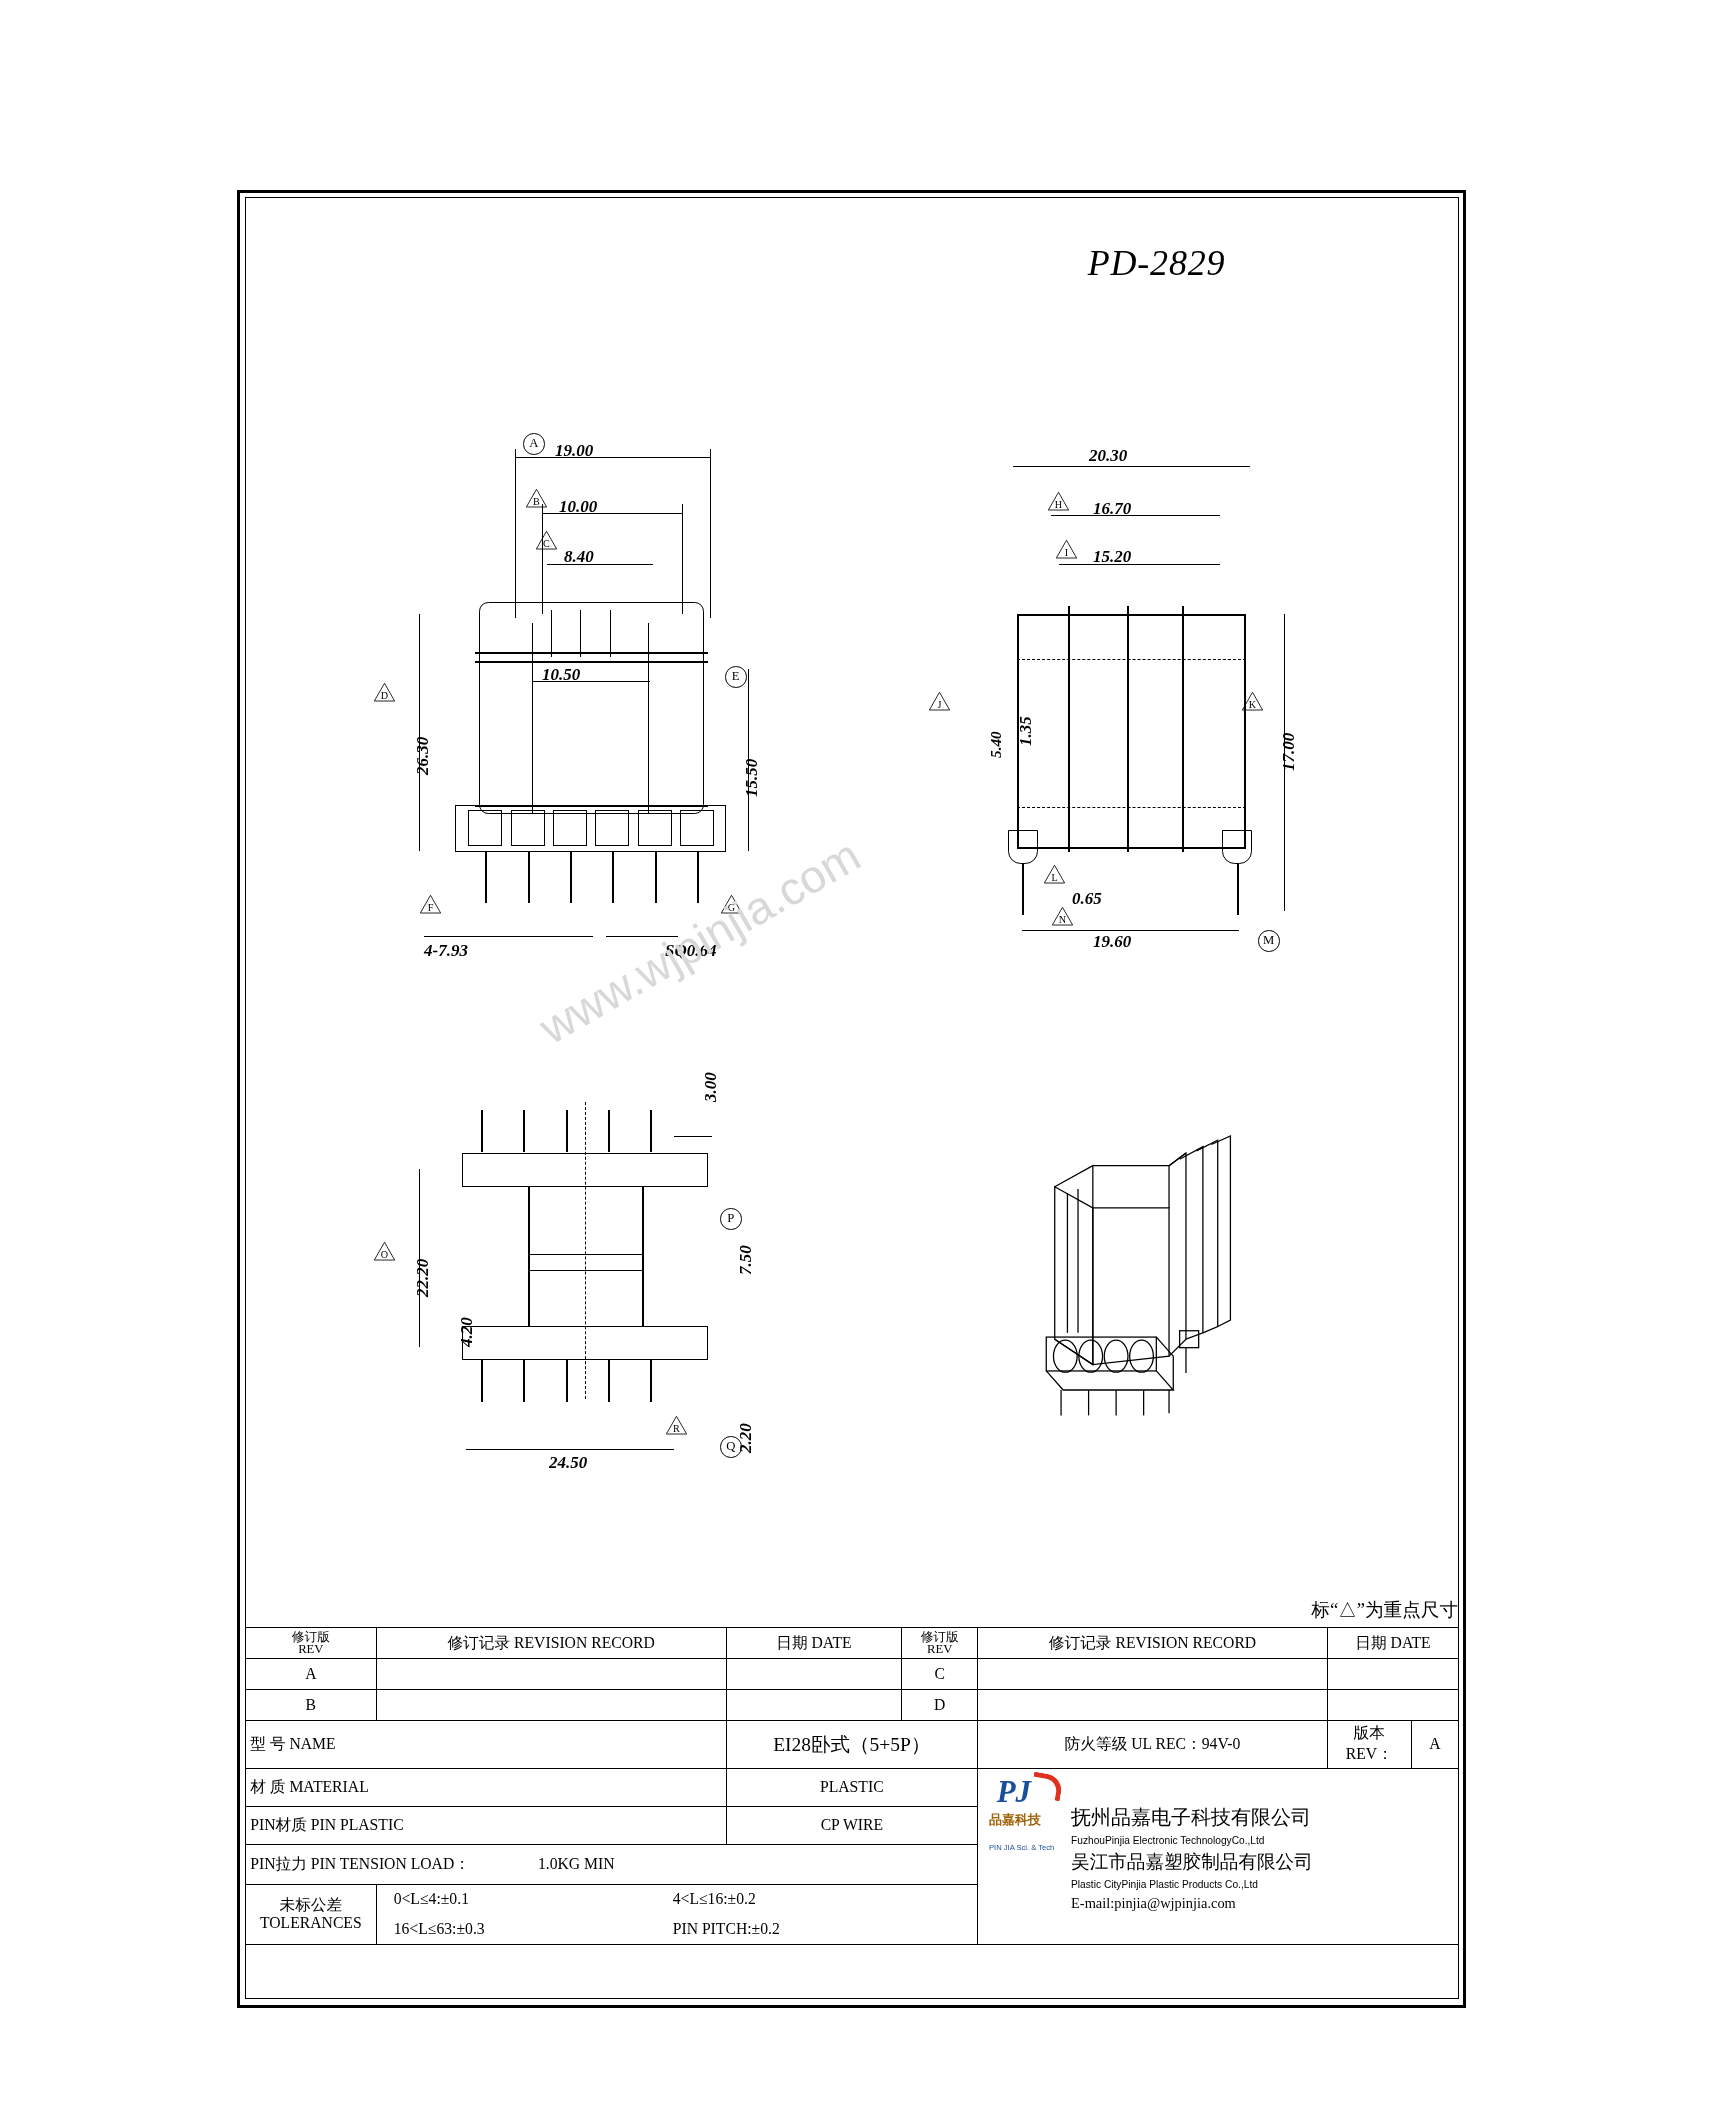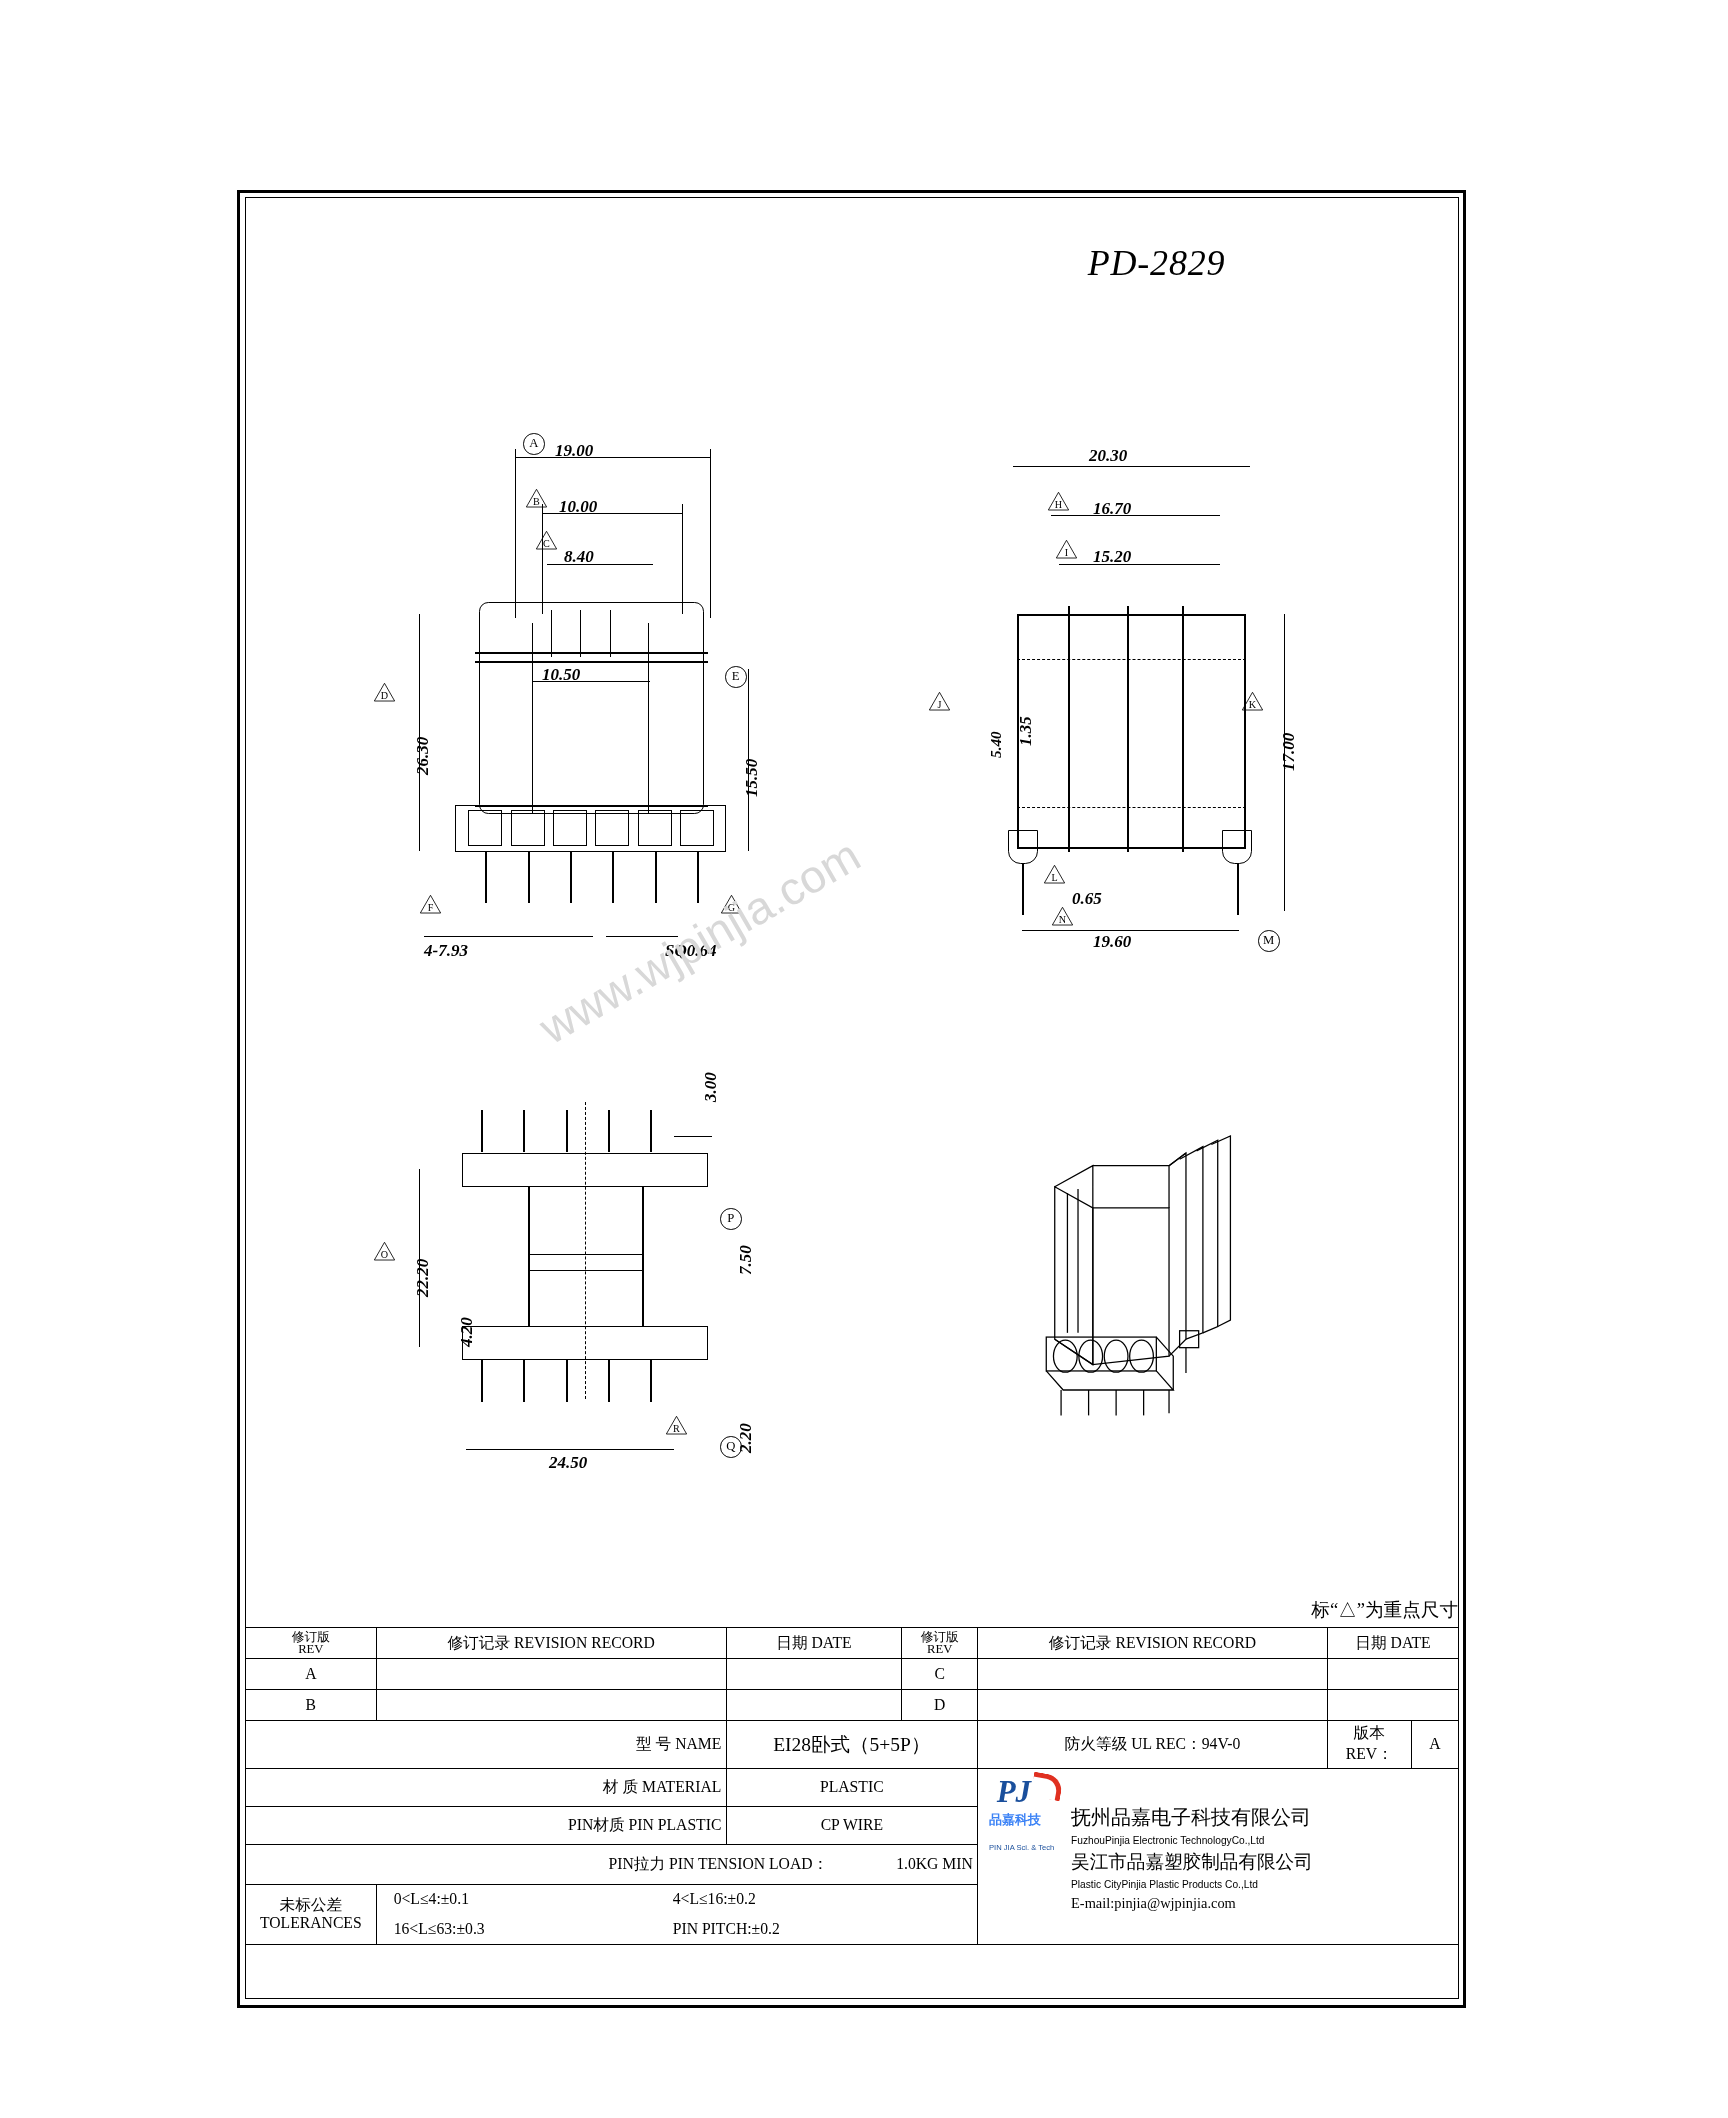--- a/index.html
+++ b/index.html
@@ -27,30 +27,30 @@
   
   .wm{position:absolute;left:530px;top:1008px;font-size:46px;color:#d8d8d8;transform:rotate(-30deg);transform-origin:0 0;font-family:"Liberation Sans",sans-serif;white-space:nowrap;}
 
   
   .note{position:absolute;right:271px;top:1597px;font-size:18.6px;white-space:nowrap;}
 
   
   .tbl{position:absolute;left:245px;top:1627px;width:1214px;border-collapse:collapse;}
   .tbl td{border:1.3px solid #000;font-size:15.7px;padding:2.5px 4.2px;height:24.6px;vertical-align:middle;font-family:"Liberation Serif",serif;}
   .c{text-align:center}
-  .l{text-align:right}
+  .l{text-align:left}
 
   .logo-cell{position:relative;}
   .company{font-size:17px;line-height:1.15;}
   .company small{font-size:10.2px;font-family:"Liberation Sans",sans-serif;}
 
   .logo{position:absolute;left:7.6px;top:3.4px;width:81px;height:70px;}
   .logo .pj{position:absolute;left:11px;top:1.7px;font-size:31px;font-weight:bold;color:#1a4f9c;font-family:"Liberation Serif",serif;font-style:italic;}
   .logo .swoosh{position:absolute;left:46px;top:2.5px;width:25.4px;height:19.5px;border-top:5.1px solid #e03020;border-right:5.1px solid #e03020;border-radius:0 17px 0 0;transform:rotate(10deg);}
-  .logo .cn{position:absolute;left:3.4px;top:39px;font-size:13px;color:#3b82f6;font-weight:bold;white-space:nowrap;}
+  .logo .cn{position:absolute;left:3.4px;top:39px;font-size:13px;color:#a16207;font-weight:bold;white-space:nowrap;}
   .logo .en{position:absolute;left:3.4px;top:71px;font-size:7.6px;color:#1a4f9c;white-space:nowrap;font-family:"Liberation Sans",sans-serif;}
 </style>
 </head>
 <body>
 
 <div class="page">
 
   <div class="frame"></div>
   <div class="frame-inner"></div>
 

